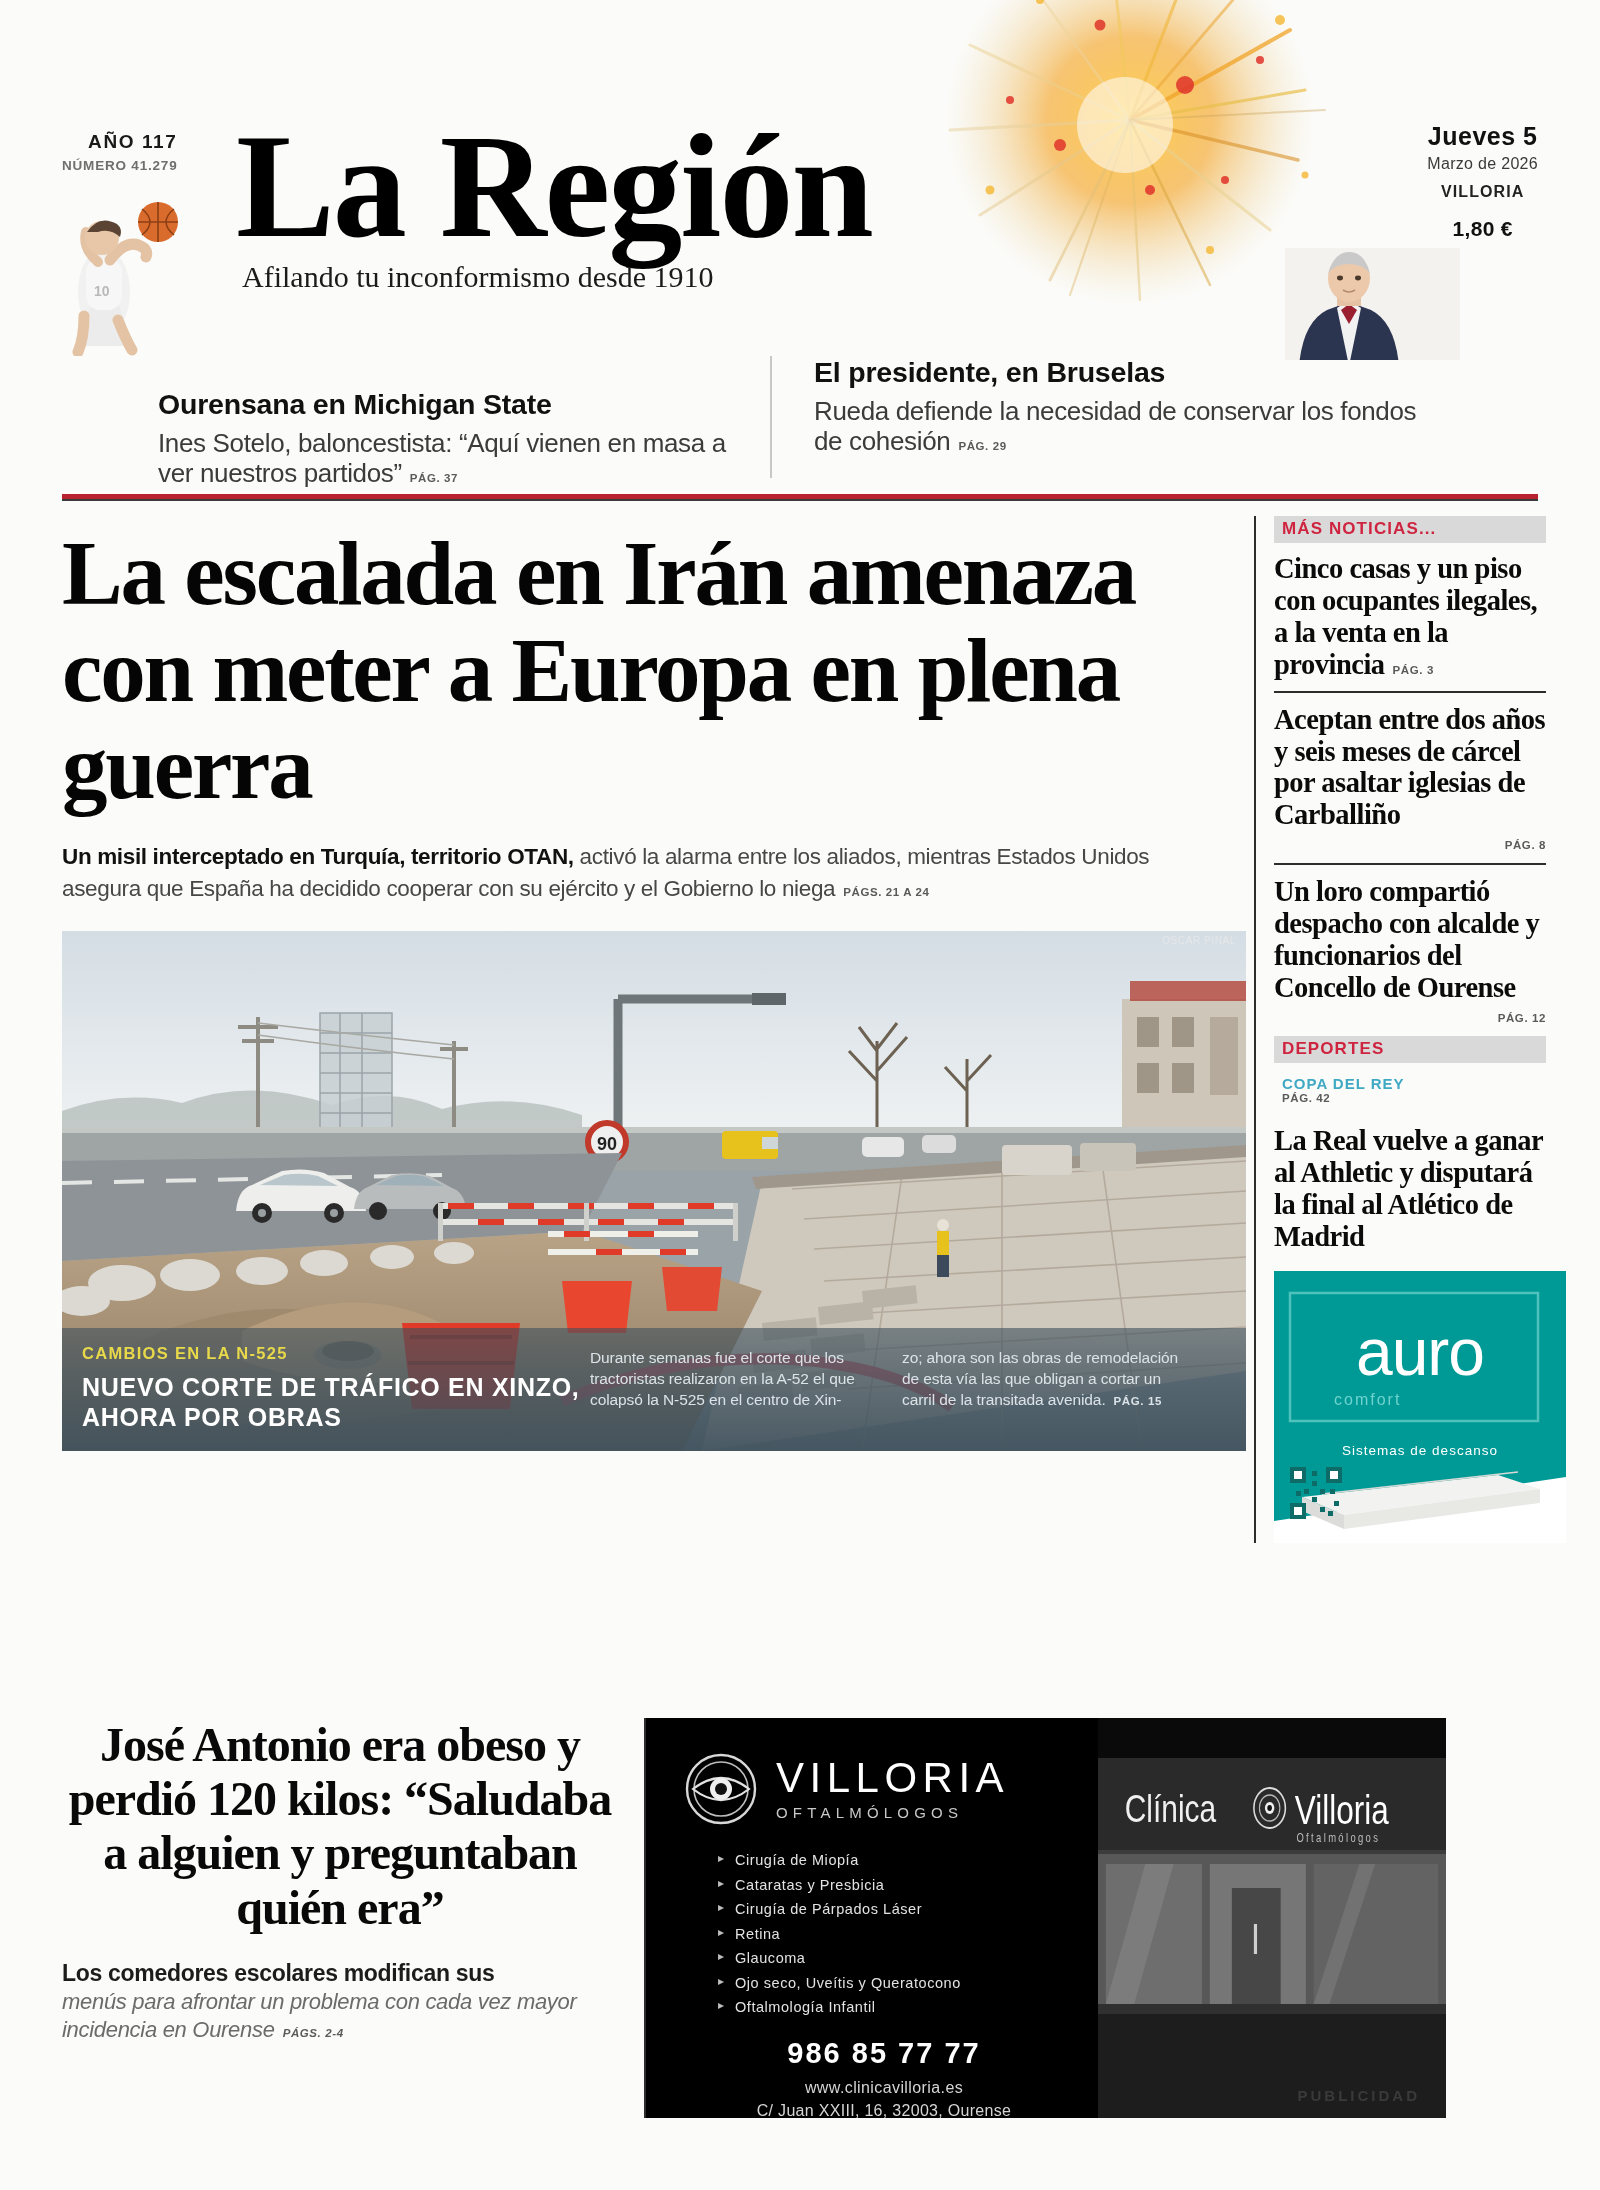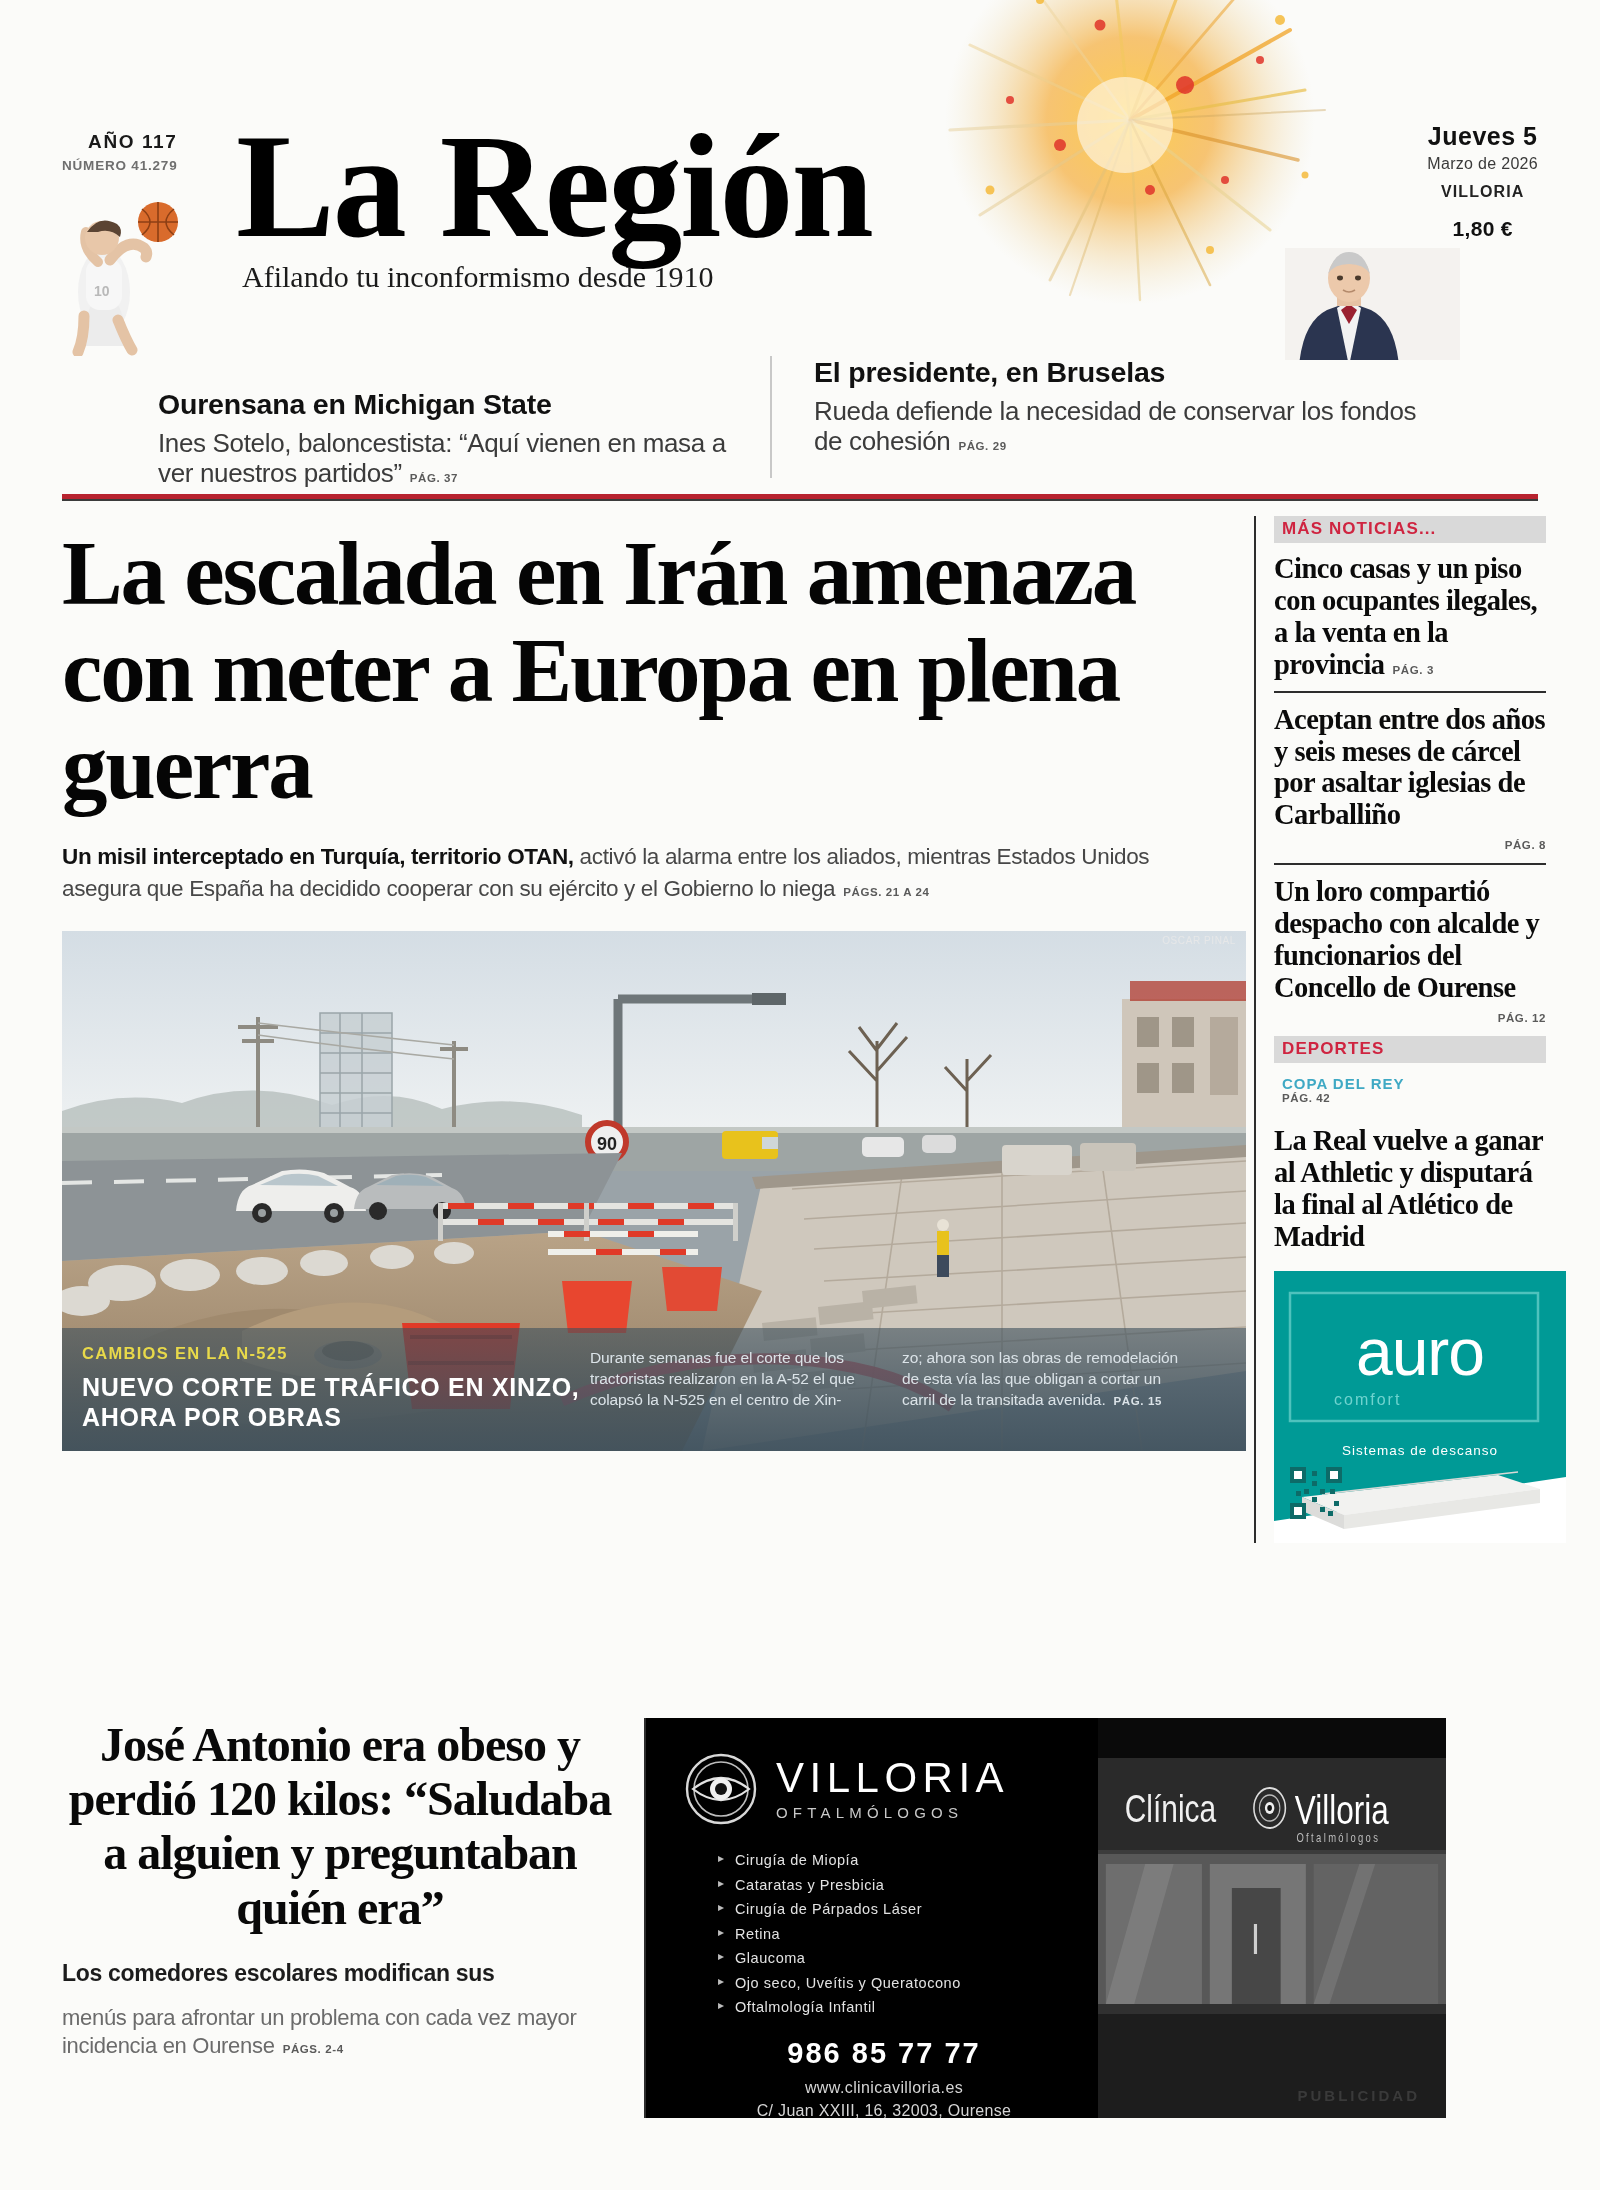--- a/index.html
+++ b/index.html
@@ -226,21 +226,21 @@
   .bottom-left { width: 582px; padding-right: 26px; }
   .bottom-right { width: 894px; border-left: 2px solid #2d2d2d; padding-left: 0; }
 
   .bl-hl {
     font-family: "Liberation Serif", serif;
     font-weight: 700; font-size: 48px; line-height: 1.13;
     letter-spacing: -1px; color: #090909; text-align: center;
   }
   .bl-sub { margin-top: 24px; }
   .bl-sub .b1 { font-size: 23px; font-weight: 700; color: #1c1c1c; letter-spacing: -.3px; line-height: 1.25; }
-  .bl-sub .b2 { font-size: 22px; color: #6b6b6b; letter-spacing: -.3px; line-height: 1.3; margin-top: 16px; }
+  .bl-sub .b2 { font-size: 22px; color: #6b6b6b; letter-spacing: -.3px; line-height: 1.3; margin-top: 0; font-style: italic; }
 
   
   .ad-villoria {
     position: relative; width: 800px; height: 400px;
     background: #000; overflow: hidden; display: flex;
   }
   .av-left { width: 452px; padding: 34px 0 0 38px; position: relative; }
   .av-right { flex: 1; position: relative; overflow: hidden; }
   .av-right svg { width: 100%; height: 100%; display: block; }
   .av-brandrow { display: flex; align-items: center; gap: 18px; }

